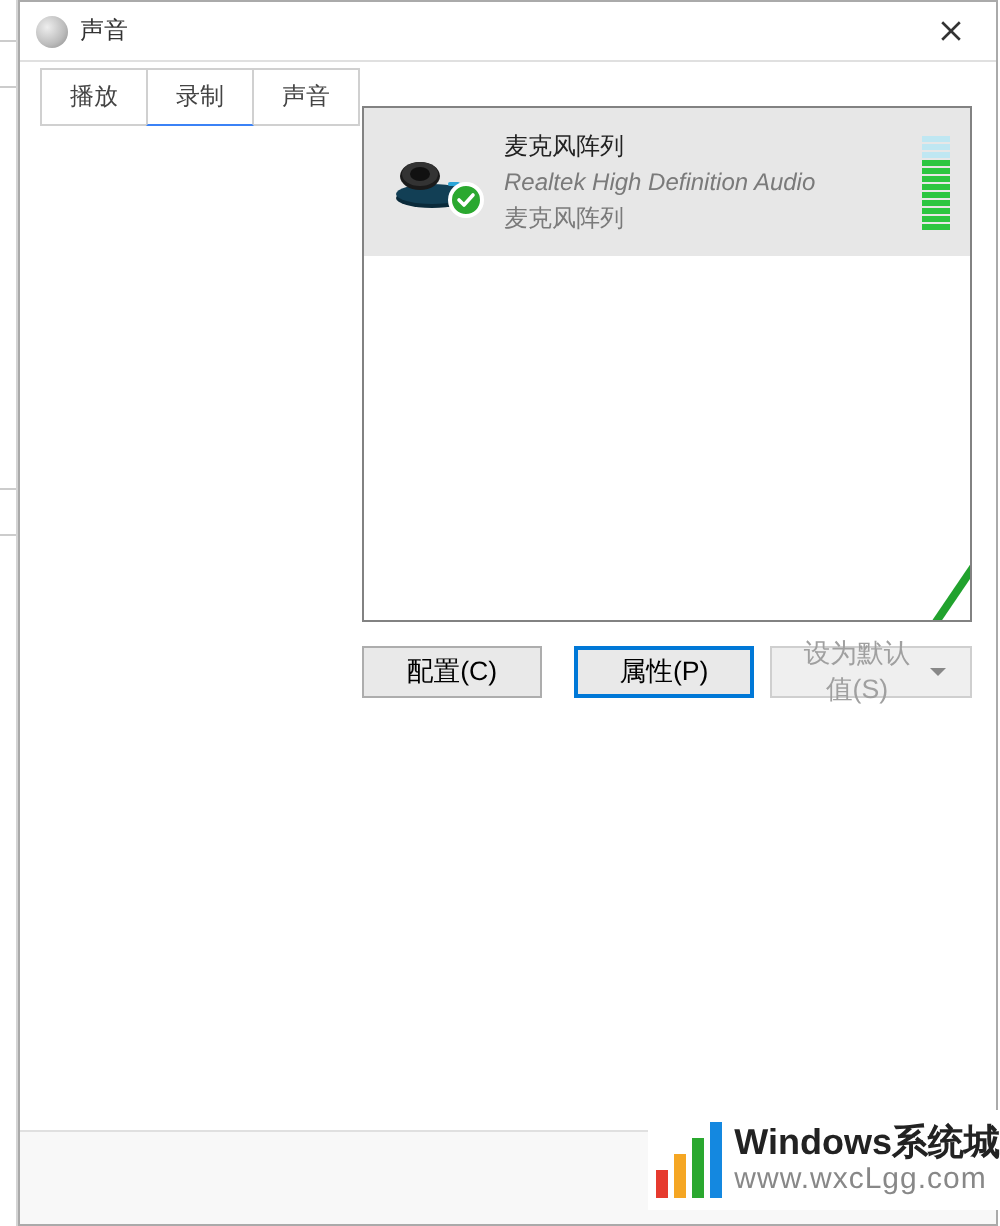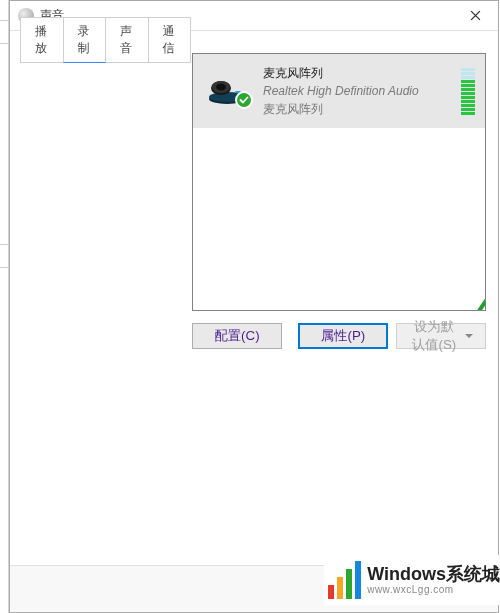--- a/index.html
+++ b/index.html
@@ -166,21 +166,21 @@
     display: flex;
     margin: 12px 2px 0 2px;
     gap: 8px;
   }
   .spacer { flex: 1; }
   .btn {
     min-width: 90px;
     height: 26px;
     border: 1px solid #adadad;
     background: #e9e9e9;
-    color: #4c1d95;
+    color: #000000;
     padding: 0 12px;
     display: inline-flex;
     align-items: center;
     justify-content: center;
   }
   .btn.dropdown::after {
     content: "";
     margin-left: 6px;
     border: 4px solid transparent;
     border-top-color: #888;
@@ -207,21 +207,21 @@
   }
   .wm-bars {
     display: flex;
     align-items: flex-end;
     gap: 3px;
     margin-right: 6px;
   }
   .wm-bar { width: 6px; }
   .wm-text { display: flex; flex-direction: column; line-height: 1.1; }
   .wm-title { font-size: 18px; font-weight: bold; color: #222; }
-  .wm-sub { font-size: 10px; color: #888; letter-spacing: 0.5px; }
+  .wm-sub { font-size: 15px; color: #888; letter-spacing: 0.5px; }
 </style>
 </head>
 <body>
 
 <div class="left-partial">
   <div class="left-tab-bit"></div>
   <div class="left-tab-bit2"></div>
 </div>
 
 <div class="dialog">
@@ -235,21 +235,20 @@
         </svg>
     </div>
   </div>
 
   <div class="client">
 
     <div class="tabstrip">
       <div class="tab"><span>播放</span></div>
       <div class="tab active"><span>录制</span></div>
       <div class="tab"><span>声音</span></div>
-      <div class="tab"><span>通信</span></div>
     </div>
 
     <div class="tabpanel">
 
       <div class="device-list">
         <div class="device-item">
           <div class="device-icon-wrap">
             <svg width="40" height="28" viewBox="0 0 40 28">
               <ellipse cx="20" cy="22" rx="18" ry="5" fill="#0a2a3a"></ellipse>
               <ellipse cx="20" cy="20" rx="18" ry="5" fill="#123f55"></ellipse>

